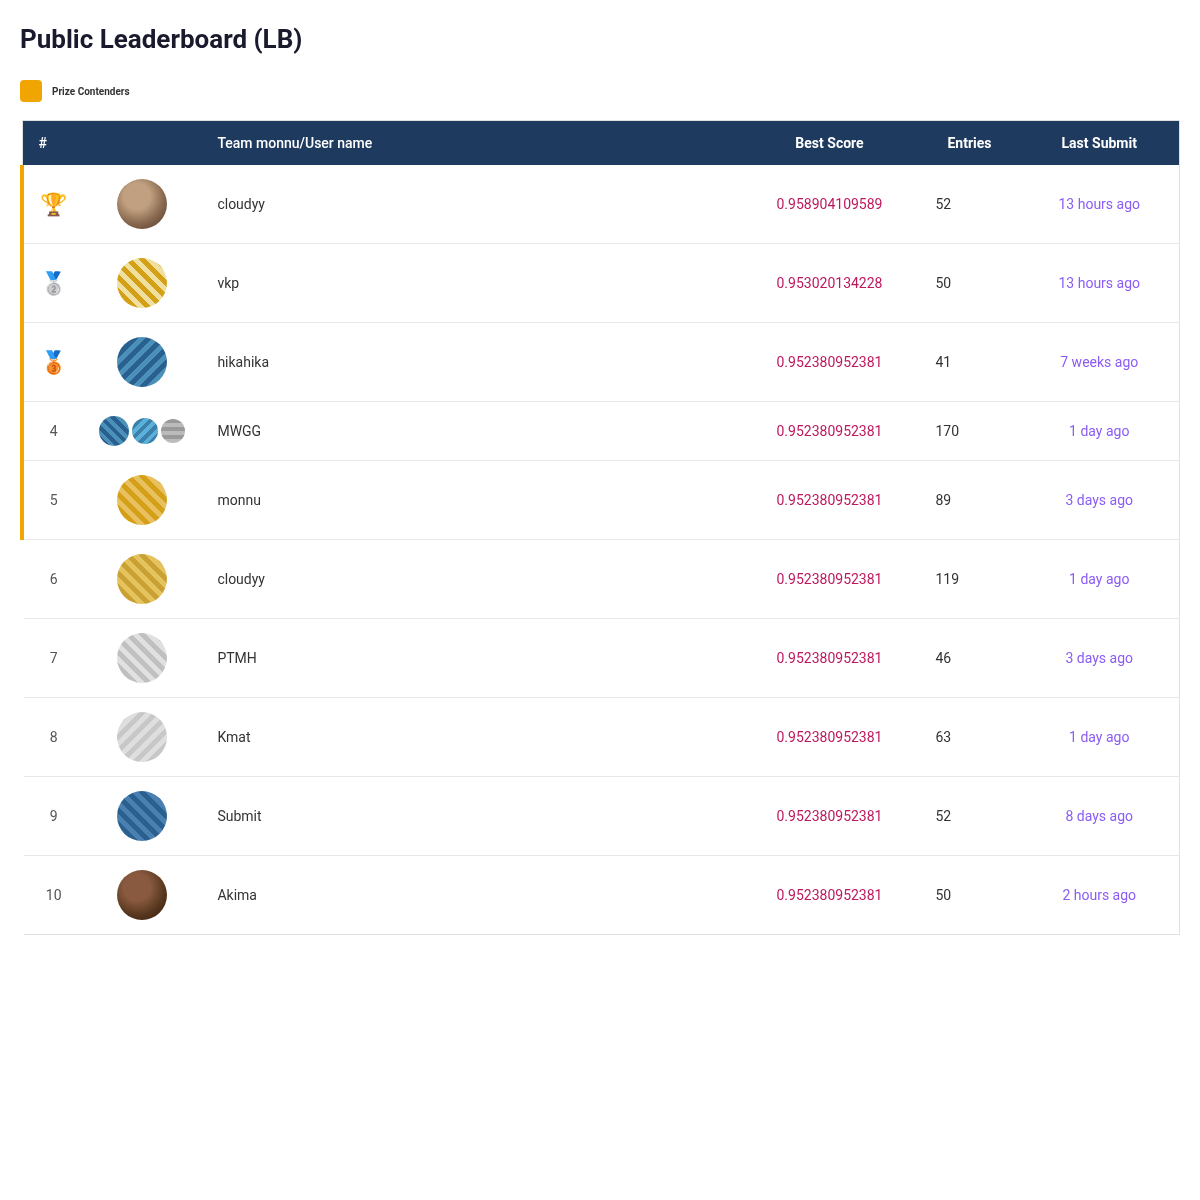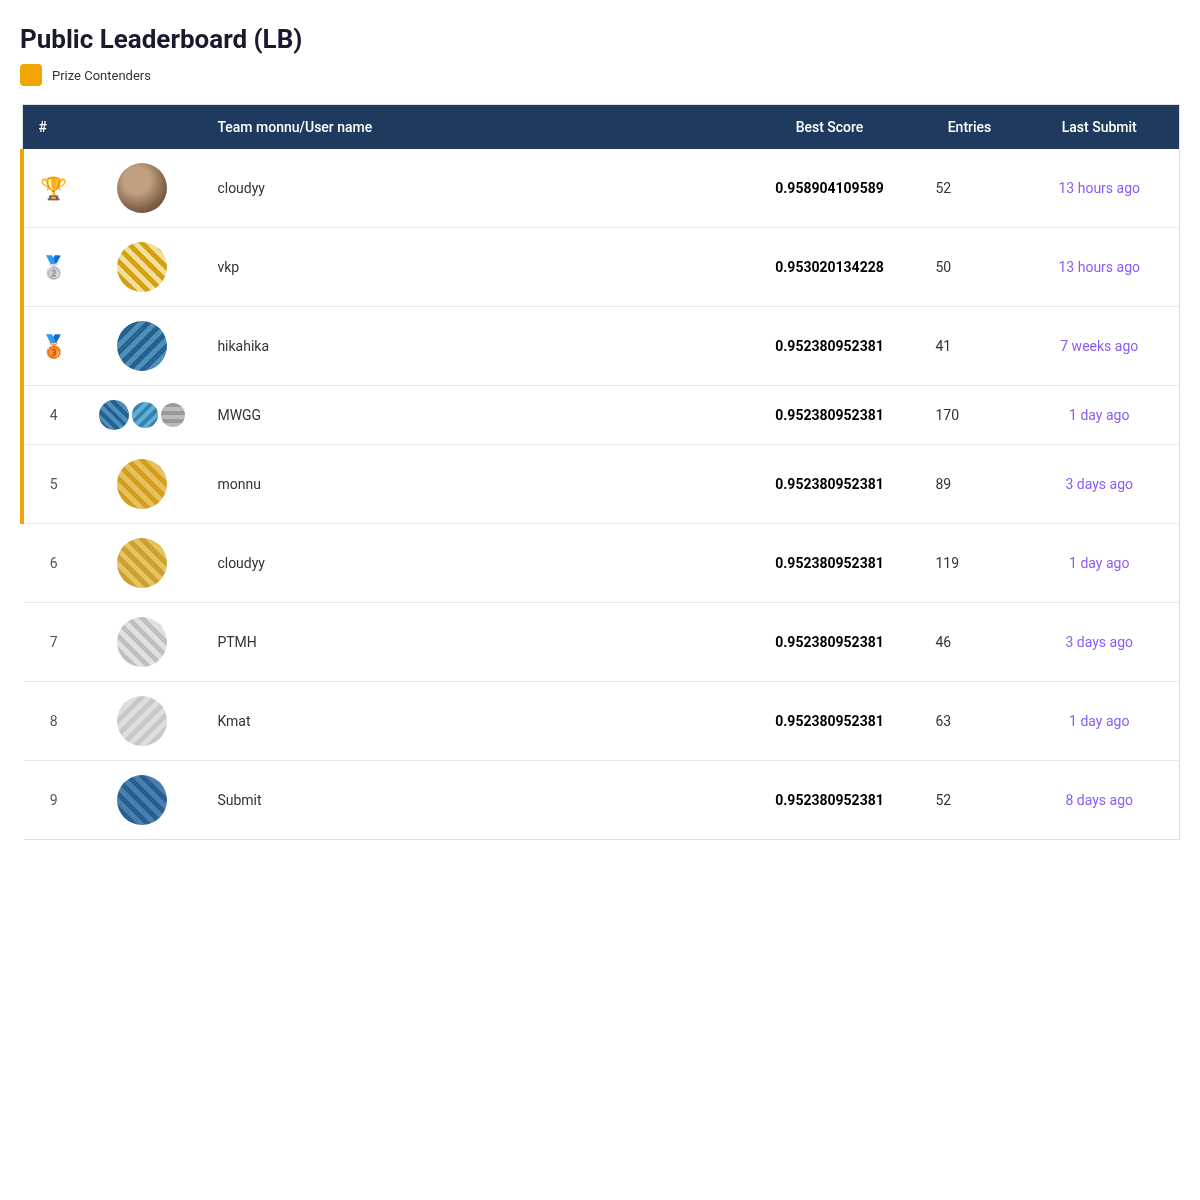--- a/index.html
+++ b/index.html
@@ -6,55 +6,55 @@
     body {
       font-family: -apple-system, BlinkMacSystemFont, 'Segoe UI', Roboto, sans-serif;
       background: #fff;
       color: #333;
       padding: 24px 20px;
     }
     .page-title {
       font-size: 26px;
       font-weight: 700;
       color: #1a1a2e;
-      margin-bottom: 10px;
+      margin-bottom: 26px;
     }
     .prize-badge {
       display: flex;
       align-items: center;
       gap: 10px;
       margin-bottom: 18px;
     }
     .prize-dot {
       width: 22px;
       height: 22px;
       background: #f0a500;
       border-radius: 4px;
     }
     .prize-label {
-      font-size: 13px;
-      font-weight: 400;
+      font-size: 10px;
+      font-weight: 700;
       color: #333;
     }
     .leaderboard-table {
       width: 100%;
       border-collapse: collapse;
       border: 1px solid #e0e0e0;
     }
     .leaderboard-table thead tr {
       background: #1e3a5f;
       color: #fff;
     }
     .leaderboard-table thead th {
       padding: 14px 16px;
       font-size: 14px;
       font-weight: 500;
       text-align: left;
     }
-    .leaderboard-table thead th.center { text-align: center; }
+    .leaderboard-table thead th.center { text-align: center; font-weight: bold; }
     .col-rank { width: 60px; }
     .col-avatar { width: 90px; }
     .col-name { }
     .col-score { width: 180px; text-align: center !important; }
     .col-entries { width: 100px; text-align: center !important; }
     .col-submit { width: 160px; text-align: center !important; }
 
     .leaderboard-table tbody tr {
       border-bottom: 1px solid #e8e8e8;
       position: relative;
@@ -193,21 +193,21 @@
     }
     .avatar-10 {
       background: radial-gradient(circle at 40% 35%, #8a5a40 30%, #5a3a20 60%, #3a2010 90%);
       border-radius: 50%;
     }
 
     .team-name {
       font-size: 14px;
       color: #333;
     }
-    .score-cell { font-size: 13px; color: #000000; text-align: center; font-weight: bold; }
+    .score-cell { font-size: 13px; color: #be185d; text-align: center; }
     .entries-cell { font-size: 14px; color: #333; text-align: left; }
     .submit-cell { font-size: 14px; color: #8b5cf6; text-align: center; }
   </style>
 </head>
 <body>
 
 <h1 class="page-title">Public Leaderboard (LB)</h1>
 
 <div class="prize-badge">
   <div class="prize-dot"></div>
@@ -329,14 +329,26 @@
     <td>
       <div class="avatar-container">
         <div class="avatar avatar-9"></div>
       </div>
     </td>
     <td class="team-name">Submit</td>
     <td class="score-cell">0.952380952381</td>
     <td class="entries-cell">52</td>
     <td class="submit-cell">8 days ago</td>
   </tr>
+      <tr class="non-prize-row">
+    <td class="rank-cell"><span>10</span></td>
+    <td>
+      <div class="avatar-container">
+        <div class="avatar avatar-10"></div>
+      </div>
+    </td>
+    <td class="team-name">Akima</td>
+    <td class="score-cell">0.952380952381</td>
+    <td class="entries-cell">50</td>
+    <td class="submit-cell">2 hours ago</td>
+  </tr>
     </tbody>
 </table>
 
 </body></html>

